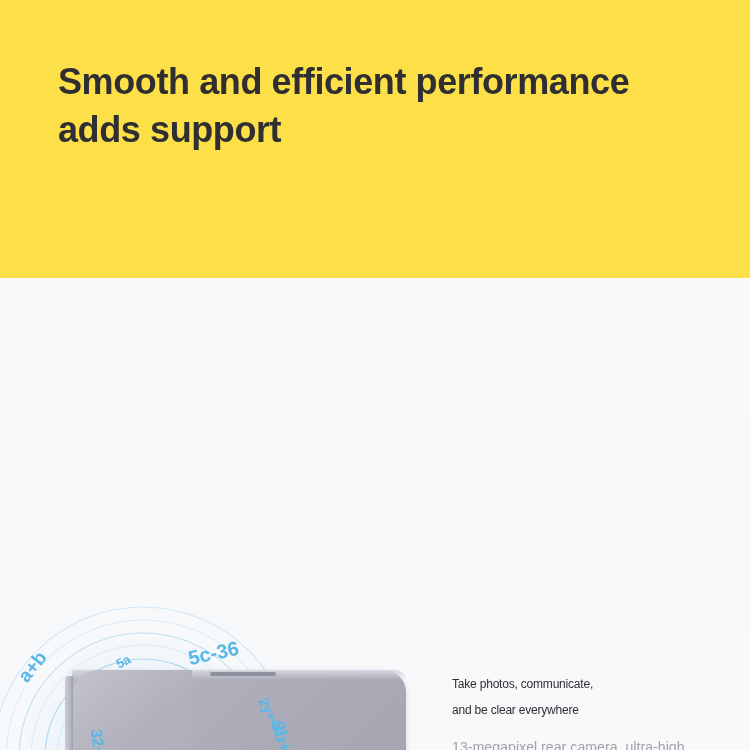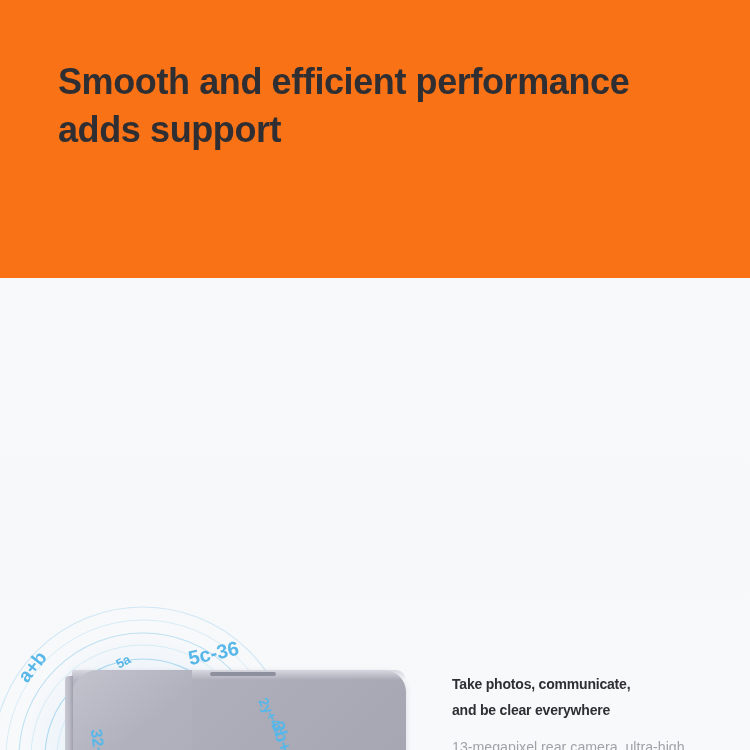--- a/index.html
+++ b/index.html
@@ -14,21 +14,21 @@
     overflow: hidden;
     position: relative;
   }
 
   
   .hero-band {
     position: absolute;
     left: 0; top: 0;
     width: 750px;
     height: 278px;
-    background: #f97316;
+    background: #fde047;
     box-sizing: border-box;
   }
   .hero-title {
     position: absolute;
     left: 58px;
     top: 58px;
     width: 660px;
     font-size: 36px;
     line-height: 48px;
     font-weight: 700;
@@ -141,23 +141,23 @@
   .f-326  { left: 80px;  top: 130px; font-size: 16px; transform: rotate(83deg); }
 
   
   .copy {
     position: absolute;
     left: 452px;
     top: 393px;
     width: 284px;
   }
   .copy-title {
-    font-size: 14px;
+    font-size: 12px;
     line-height: 26px;
-    font-weight: 700;
+    font-weight: 400;
     color: #2f2f33;
     letter-spacing: -0.2px;
     white-space: pre-line;
     margin: 0 0 12px 0;
   }
   .copy-body {
     font-size: 14.2px;
     line-height: 24px;
     color: #a0a2a9;
     margin: 0;

